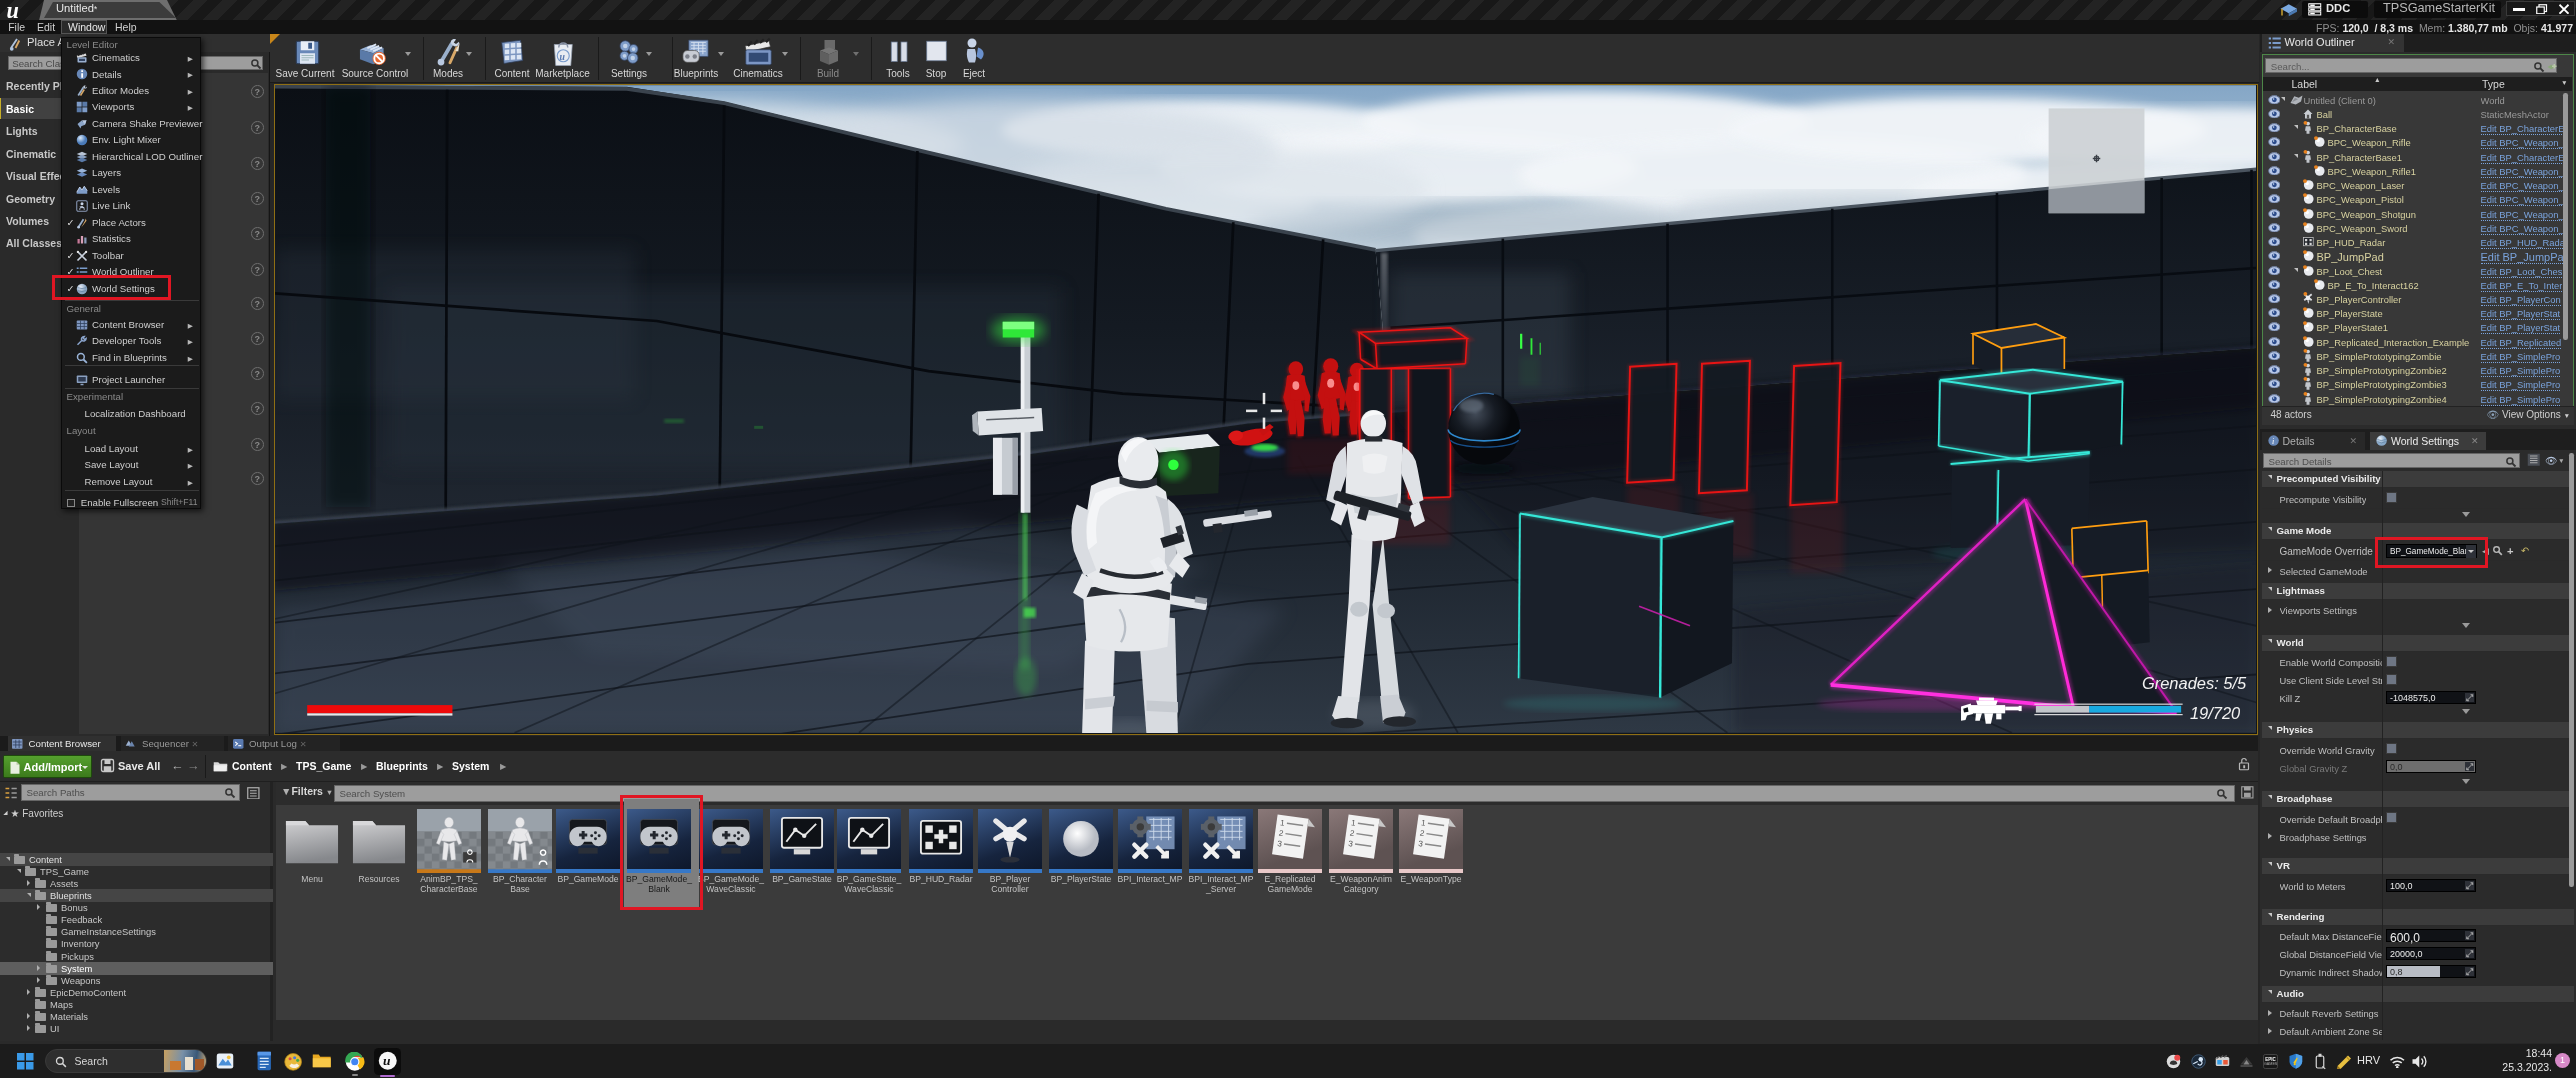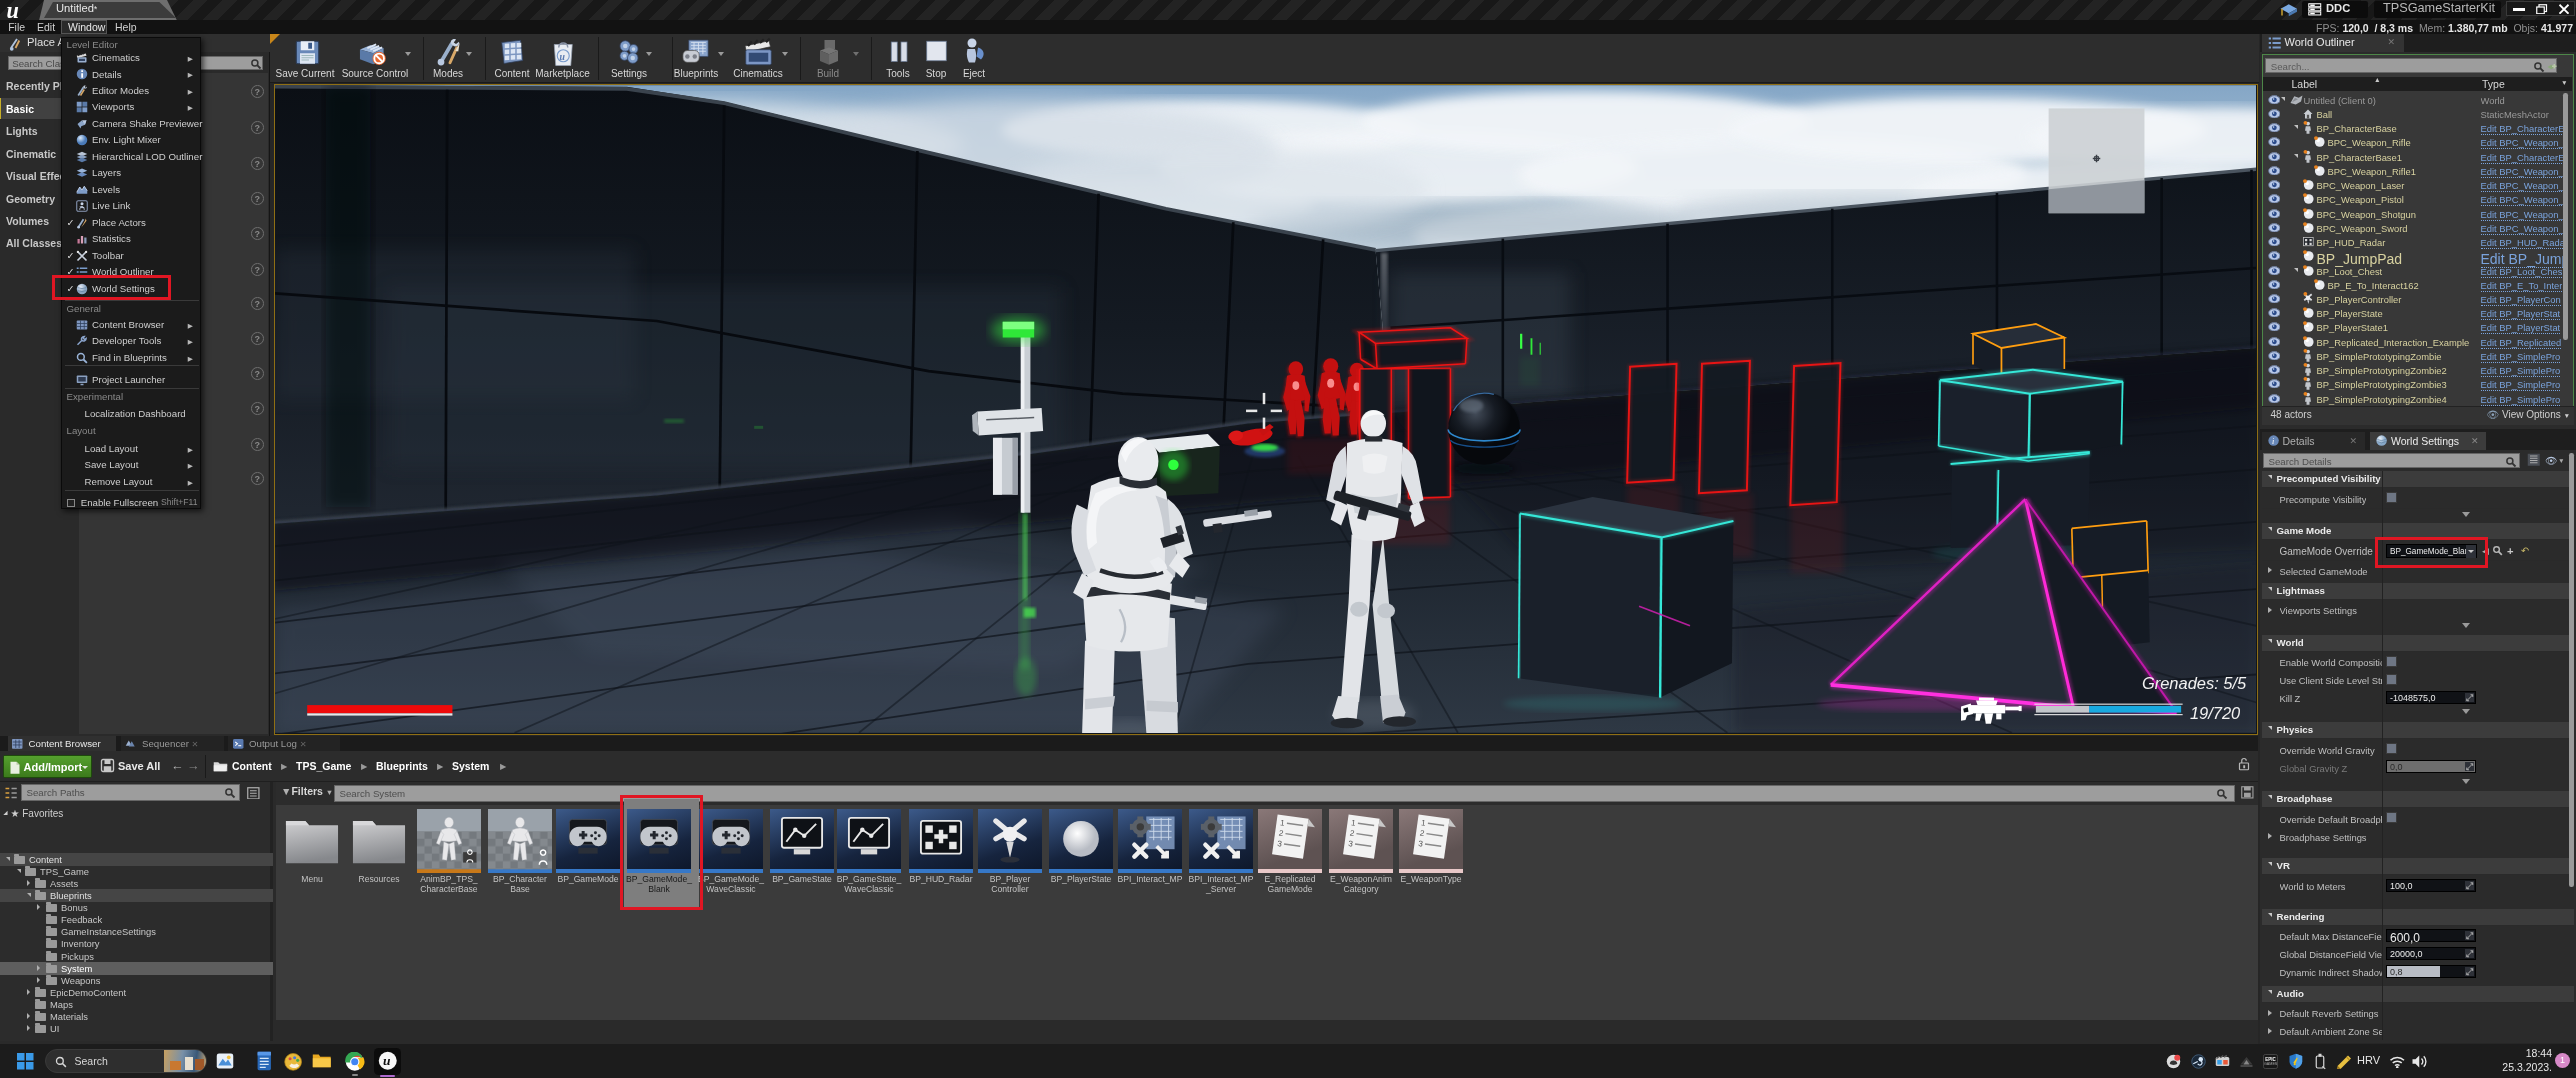--- a/index.html
+++ b/index.html
@@ -1380,21 +1380,21 @@
           <g fill="#d8d8d8">
             <rect x="4" y="4" width="3" height="3"></rect>
             <rect x="10" y="4" width="3" height="3"></rect>
             <rect x="4" y="9" width="3" height="3"></rect>
             <rect x="10" y="9" width="3" height="3"></rect>
           </g>
         </svg>
         <span style="position:absolute;left:55px;top:1.5px;color:#d8d2a0;white-space:nowrap;">BP_HUD_Radar</span>
         <span style="position:absolute;left:219px;top:1.5px;color:#7aa3dc;border-bottom:0.7px dotted #7aa3dc;white-space:nowrap;max-width:84px;overflow:hidden;display:inline-block;">Edit BP_HUD_Rada</span>
       </div>
-      <div class="abs" style="top:215px;left:1.5px;width:312px;height:14.2px;font-size:14px;">
+      <div class="abs" style="top:215px;left:1.5px;width:312px;height:14.2px;font-size:11px;">
         <svg class="abs" style="left:6px;top:1.5px" width="12.7" height="9.7" viewBox="0 0 17 13">
           <ellipse cx="8.5" cy="6.5" rx="8" ry="6" fill="#b8c8e8"></ellipse>
           <ellipse cx="8.5" cy="6.5" rx="7.6" ry="5.6" fill="none" stroke="#4a5a7a" stroke-width="1"></ellipse>
           <circle cx="8.5" cy="6.5" r="3.2" fill="#2a4a8a"></circle>
           <circle cx="7.5" cy="5.5" r="1" fill="#dce8f8"></circle>
         </svg>
         <svg class="abs" style="left:40px;top:0.7px" width="12.7" height="12" viewBox="0 0 17 16">
           <defs></defs>
           <circle cx="9" cy="8" r="6.5" fill="#e8eaee"></circle>
           <circle cx="7" cy="6" r="2.2" fill="#fff"></circle>

